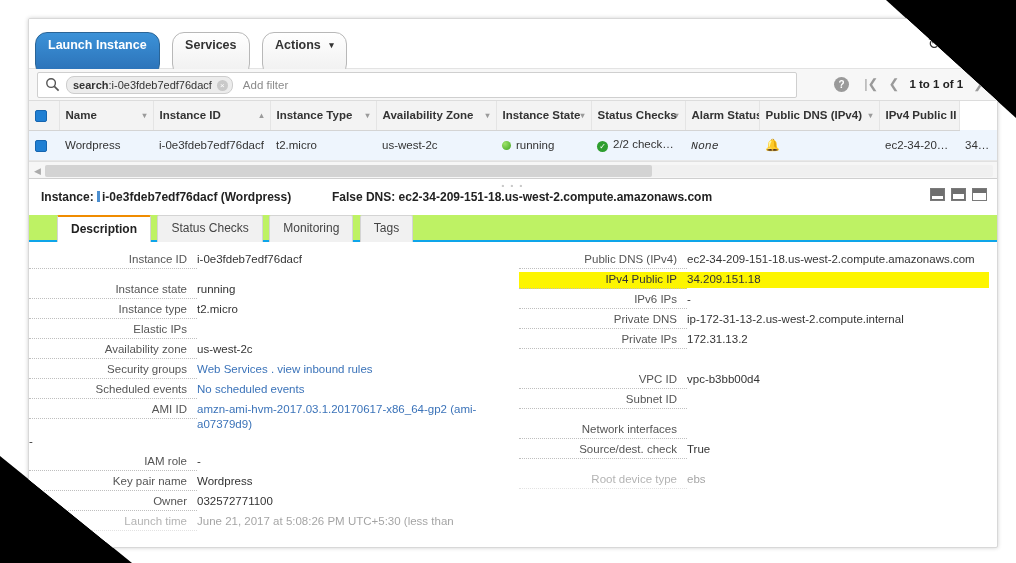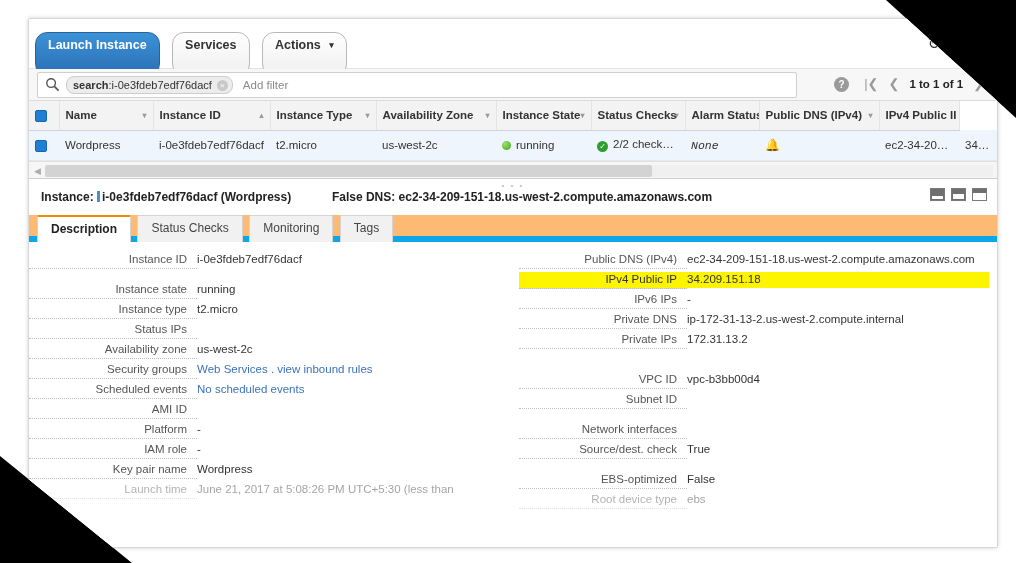--- a/index.html
+++ b/index.html
@@ -303,23 +303,23 @@
   }
   .pane-ic.top::after {
     content: ""; position: absolute; left: 0; right: 0; top: 0;
     height: 4px; background: #6f6f6f;
   }
 
   
   .tabs {
     position: relative;
     height: 27px;
-    padding-left: 8px;
-    border-bottom: 6px solid #0ea5e9;
-    background: #fdba74;
+    padding-left: 28px;
+    border-bottom: 2px solid #0ea5e9;
+    background: #bef264;
   }
   .tab {
     display: inline-block;
     height: 27px;
     line-height: 25px;
     padding: 0 13px;
     font-size: 12px;
     color: #444;
     background: #f1f1f1;
     border: 1px solid #d4d4d4;
@@ -565,49 +565,53 @@
             <div class="drow spacer"></div>
             <div class="drow">
               <div class="dlabel">Instance state</div>
               <div class="dvalue">running</div>
             </div>
             <div class="drow">
               <div class="dlabel">Instance type</div>
               <div class="dvalue">t2.micro</div>
             </div>
             <div class="drow">
-              <div class="dlabel">Status IPs</div>
+              <div class="dlabel">Elastic IPs</div>
               <div class="dvalue"></div>
             </div>
             <div class="drow">
               <div class="dlabel">Availability zone</div>
               <div class="dvalue">us-west-2c</div>
             </div>
             <div class="drow">
               <div class="dlabel">Security groups</div>
               <div class="dvalue link">Web Services .  view inbound rules</div>
             </div>
             <div class="drow">
               <div class="dlabel">Scheduled events</div>
               <div class="dvalue link">No scheduled events</div>
             </div>
             <div class="drow">
               <div class="dlabel">AMI ID</div>
-            </div>
-            <div class="drow">
-              <div class="dlabel">Platform</div>
+              <div class="dvalue link">amzn-ami-hvm-2017.03.1.20170617-x86_64-gp2 (ami-a07379d9)</div>
+            </div>
+            <div class="drow">
               <div class="dvalue">-</div>
             </div>
             <div class="drow">
               <div class="dlabel">IAM role</div>
               <div class="dvalue">-</div>
             </div>
             <div class="drow">
               <div class="dlabel">Key pair name</div>
               <div class="dvalue">Wordpress</div>
+            </div>
+            <div class="drow">
+              <div class="dlabel">Owner</div>
+              <div class="dvalue">032572771100</div>
             </div>
             <div class="drow cut">
               <div class="dlabel">Launch time</div>
               <div class="dvalue">June 21, 2017 at 5:08:26 PM UTC+5:30 (less than</div>
             </div>
           </div>
         <div class="col right" id="desc-right">
             <div class="drow">
               <div class="dlabel">Public DNS (IPv4)</div>
               <div class="dvalue">ec2-34-209-151-18.us-west-2.compute.amazonaws.com</div>
@@ -640,24 +644,20 @@
             </div>
             <div class="drow spacer"></div>
             <div class="drow">
               <div class="dlabel">Network interfaces</div>
             </div>
             <div class="drow">
               <div class="dlabel">Source/dest. check</div>
               <div class="dvalue">True</div>
             </div>
             <div class="drow spacer"></div>
-            <div class="drow">
-              <div class="dlabel">EBS-optimized</div>
-              <div class="dvalue">False</div>
-            </div>
             <div class="drow cut">
               <div class="dlabel">Root device type</div>
               <div class="dvalue">ebs</div>
             </div>
           </div>
         <div class="watermark"></div>
       </div>
 
     </div>
   </div>

